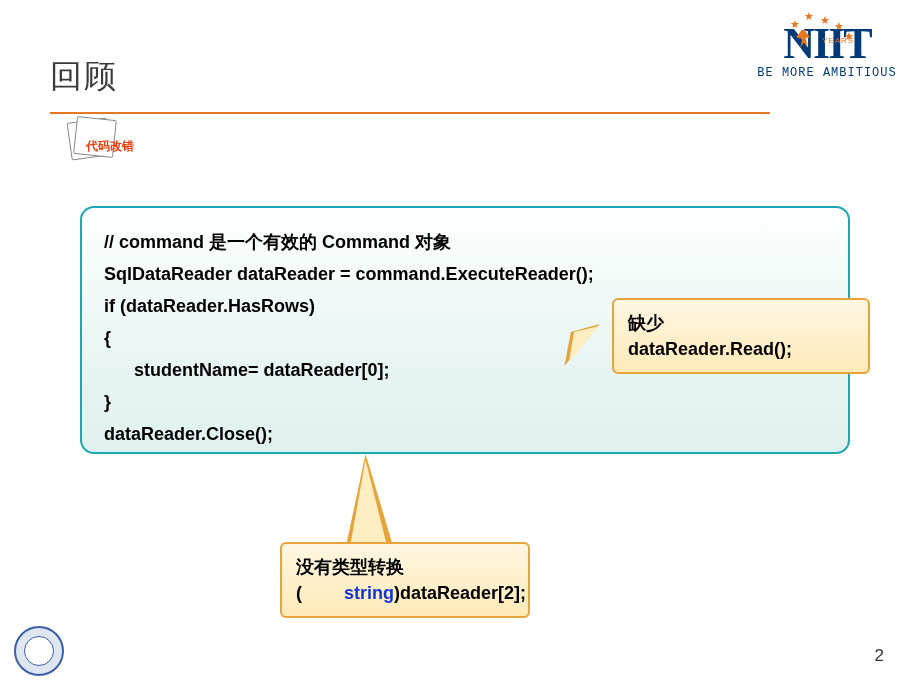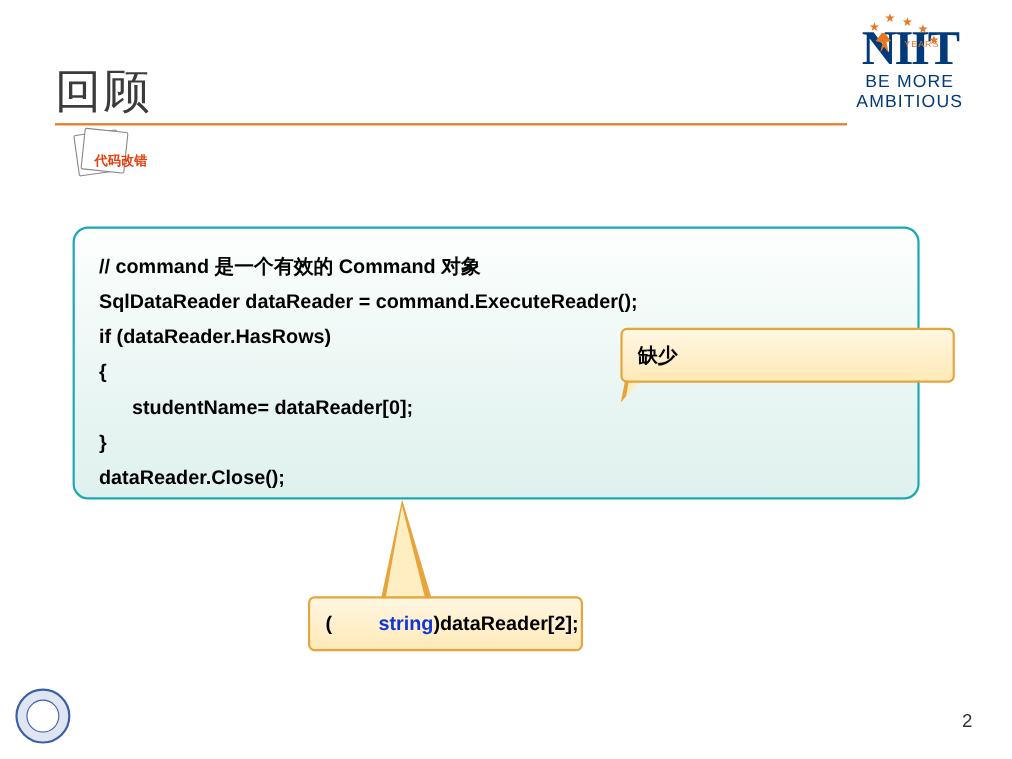--- a/index.html
+++ b/index.html
@@ -1,49 +1,49 @@
 <!DOCTYPE html>
 <html><head>
 <meta charset="utf-8">
 <style>
   * { margin:0; padding:0; box-sizing:border-box; }
   body { width:920px; height:690px; background:#fff; font-family:"Microsoft YaHei", Arial, sans-serif; position:relative; overflow:hidden; }
 
   
-  .title { position:absolute; left:50px; top:55px; font-size:42px; font-weight:300; color:#3b3b3b; font-family:"SimSun","Songti SC",serif; letter-spacing:2px; }
+  .title { position:absolute; left:50px; top:55px; font-size:32px; font-weight:300; color:#3b3b3b; font-family:"SimSun","Songti SC",serif; letter-spacing:2px; }
   .rule  { position:absolute; left:50px; top:112px; width:720px; height:2px; background:#e87722; }
 
   
   .paper-ico { position:absolute; left:65px; top:118px; width:58px; height:46px; }
   .paper-ico .sheet { position:absolute; width:40px; height:38px; background:#fff; border:1px solid #888; border-radius:2px; }
   .paper-ico .s1 { left:4px; top:2px; transform:rotate(-8deg); }
   .paper-ico .s2 { left:10px; top:0; transform:rotate(6deg); }
   .badge { position:absolute; left:86px; top:138px; font-size:12px; font-weight:bold; color:#e83d0c; }
 
   
   .logo { position:absolute; right:18px; top:8px; width:150px; text-align:center; }
   .logo .star { color:#e87722; font-size:11px; position:absolute; }
   .logo .niit { font-family:Georgia,"Times New Roman",serif; font-size:44px; font-weight:900; color:#003a78; letter-spacing:-2px; margin-top:16px; line-height:0.9; }
-  .logo .tag  { font-size:16px; letter-spacing:1px; color:#003a78; font-weight:500; margin-top:2px; }
+  .logo .tag  { font-size:12px; letter-spacing:1px; color:#003a78; font-weight:500; margin-top:2px;font-family:Liberation Mono, monospace; }
   .logo .runner { position:absolute; top:18px; left:36px; width:30px; height:30px; }
   .logo .runner:before { content:""; position:absolute; left:8px; top:4px; width:14px; height:18px; background:#e87722; clip-path:polygon(40% 0,60% 0,100% 40%,70% 45%,85% 100%,55% 70%,30% 100%,45% 50%,0 40%); }
   .logo .years { position:absolute; top:28px; left:70px; font-size:8px; color:#e87722; letter-spacing:1px; }
 
   
-  .code-panel { position:absolute; left:66px; top:206px; width:770px; height:248px;
+  .code-panel { position:absolute; left:80px; top:206px; width:770px; height:248px;
     border:2px solid #1ba8b3; border-radius:14px;
     background:linear-gradient(#fdfffe,#e9f6f3 60%,#dff1ee);
     padding:18px 22px; }
   .code-panel pre { font-family:Arial,sans-serif; font-size:18px; font-weight:bold; color:#000; line-height:1.78; white-space:pre; }
 
   
   .callout { position:absolute; border:2px solid #e6a43a; border-radius:6px;
     background:linear-gradient(#fff7e2,#ffe9b8); padding:10px 14px;
     font-size:18px; font-weight:bold; color:#000; line-height:1.45; }
-  .c1 { left:564px; top:298px; width:304px; }
+  .c1 { left:612px; top:298px; width:258px; }
   .c2 { left:280px; top:542px; width:250px; }
   .c2 .kw { color:#1036d6;margin-left:42px; }
 
   
   .tail { position:absolute; width:0; height:0; }
   .t1a { left:560px; top:324px; border-right:22px solid #e6a43a; border-top:8px solid transparent; border-bottom:34px solid transparent; transform:skewX(-40deg); }
   .t1b { left:564px; top:326px; border-right:20px solid #ffeec2; border-top:6px solid transparent; border-bottom:30px solid transparent; transform:skewX(-40deg); }
   .t2a { left:348px; top:454px; border-bottom:90px solid #e6a43a; border-left:16px solid transparent; border-right:30px solid transparent; transform:skewX(-2deg); }
   .t2b { left:352px; top:460px; border-bottom:84px solid #ffeec2; border-left:12px solid transparent; border-right:24px solid transparent; transform:skewX(-2deg); }
 
@@ -83,22 +83,24 @@
 <span>{</span>
 <span>      studentName= dataReader[0];</span>
 <span>}</span>
 <span>dataReader.Close();</span></pre>
 </div>
 
 <div class="tail t1a"></div>
 <div class="tail t1b"></div>
 <div class="callout c1">
   <div>缺少</div>
+  <div>dataReader.Read();</div>
 </div>
 
 <div class="tail t2a"></div>
 <div class="tail t2b"></div>
 <div class="callout c2">
+  <div>没有类型转换</div>
   <div><span>(</span><span class="kw">string</span><span>)dataReader[2];</span></div>
 </div>
 
 <div class="seal"></div>
 <div class="pagenum">2</div>
 
 </body></html>

